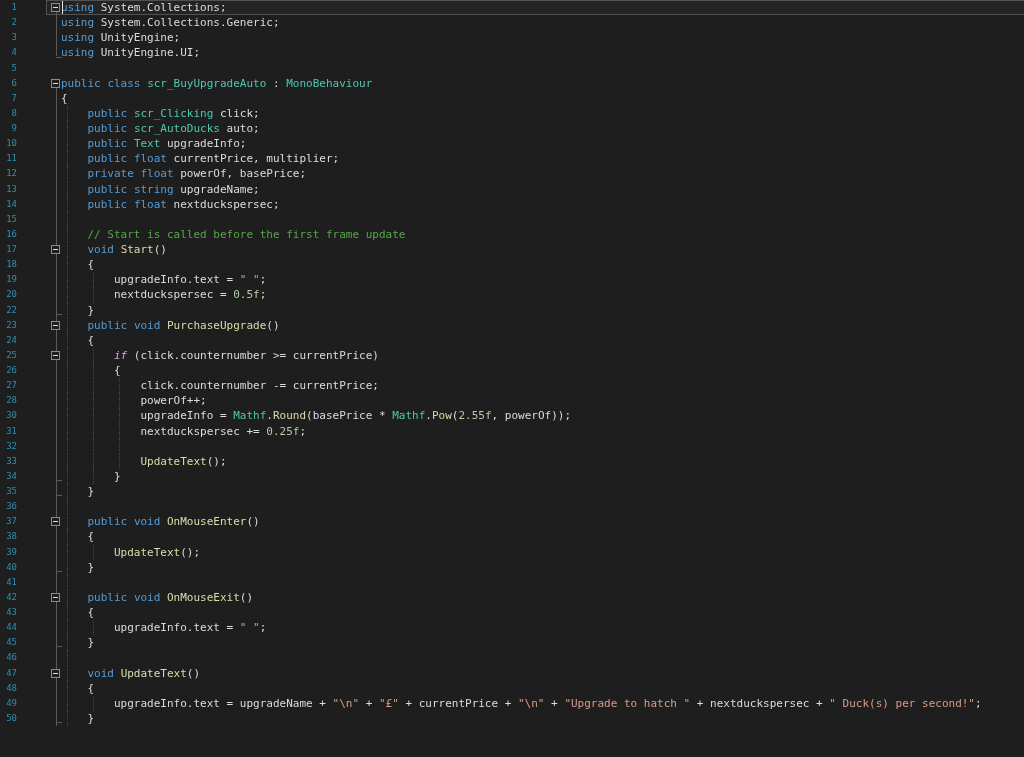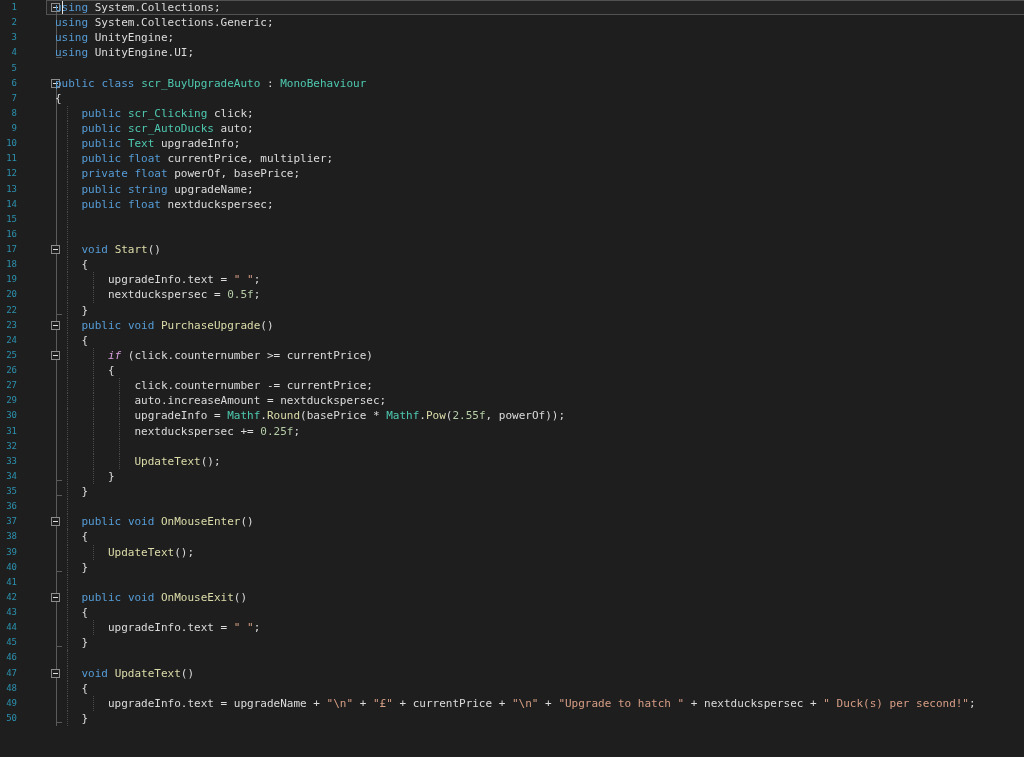--- a/index.html
+++ b/index.html
@@ -19,21 +19,21 @@
     box-sizing:border-box;
   }
   .ln{
     position:absolute;left:0;top:0;width:17px;height:15.14px;
     text-align:right;
     font-size:9px;line-height:15.14px;
     color:var(--line_number);
     user-select:none;
   }
   .code{
-    position:absolute;left:55px;top:0;height:15.14px;
+    position:absolute;left:61px;top:0;height:15.14px;
     white-space:pre;
     font-size:11px;line-height:15.3px;
     color:var(--plain);
   }
   .guide{
     position:absolute;top:0;bottom:0;width:0;
     border-left:1px dotted var(--indent_guide);
   }
   .fline{position:absolute;left:56px;width:1px;background:var(--fold_line);}
   .fline.full{top:0;bottom:0;}
@@ -152,20 +152,21 @@
     <div class="row">
       <div class="guide" style="left: 66.5px;"></div>
       <div class="ln">15</div>
       <div class="fline full"></div>
       <div class="code"></div>
     </div>
     <div class="row">
       <div class="guide" style="left: 66.5px;"></div>
       <div class="ln">16</div>
       <div class="fline full"></div>
+      <div class="code"><span class="tk-cm">    // Start is called before the first frame update</span></div>
     </div>
     <div class="row">
       <div class="guide" style="left: 66.5px;"></div>
       <div class="ln">17</div>
       <div class="fline above"></div>
       <div class="fline below"></div>
       <div class="fbox">
         <div class="minus"></div>
       </div>
       <div class="code"><span class="tk-p">    </span><span class="tk-k">void</span><span class="tk-p"> </span><span class="tk-m">Start</span><span class="tk-p">()</span></div>
@@ -236,23 +237,23 @@
       <div class="guide" style="left: 92.98px;"></div>
       <div class="guide" style="left: 119.46px;"></div>
       <div class="ln">27</div>
       <div class="fline full"></div>
       <div class="code"><span class="tk-p">            click.counternumber -= currentPrice;</span></div>
     </div>
     <div class="row">
       <div class="guide" style="left: 66.5px;"></div>
       <div class="guide" style="left: 92.98px;"></div>
       <div class="guide" style="left: 119.46px;"></div>
-      <div class="ln">29</div>
-      <div class="fline full"></div>
-      <div class="code"><span class="tk-p">            auto.increaseAmount = nextduckspersec;</span></div>
+      <div class="ln">28</div>
+      <div class="fline full"></div>
+      <div class="code"><span class="tk-p">            powerOf++;</span></div>
     </div>
     <div class="row">
       <div class="guide" style="left: 66.5px;"></div>
       <div class="guide" style="left: 92.98px;"></div>
       <div class="guide" style="left: 119.46px;"></div>
       <div class="ln">30</div>
       <div class="fline full"></div>
       <div class="code"><span class="tk-p">            upgradeInfo = </span><span class="tk-t">Mathf</span><span class="tk-p">.</span><span class="tk-m">Round</span><span class="tk-p">(basePrice * </span><span class="tk-t">Mathf</span><span class="tk-p">.</span><span class="tk-m">Pow</span><span class="tk-p">(</span><span class="tk-n">2.55f</span><span class="tk-p">, powerOf));</span></div>
     </div>
     <div class="row">

